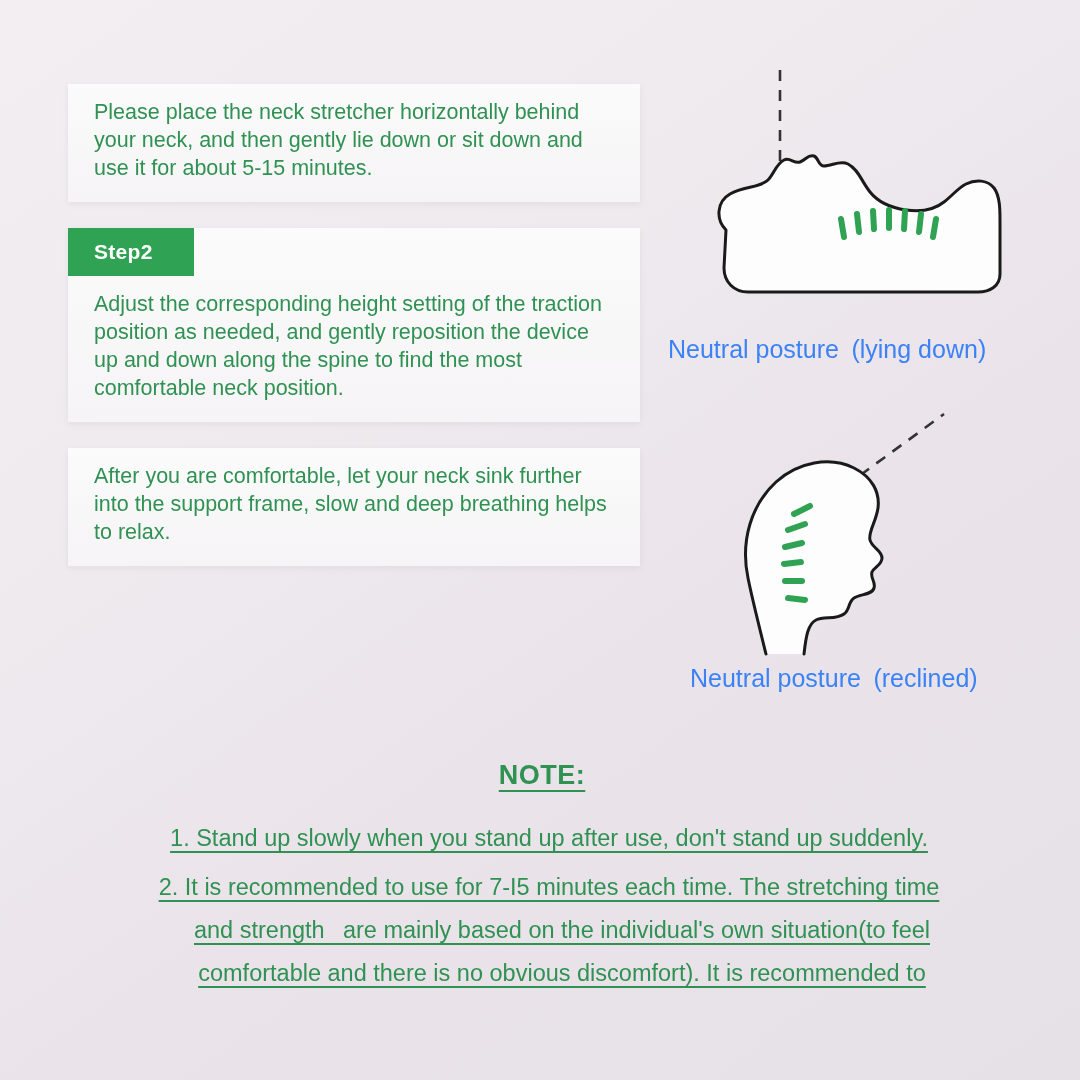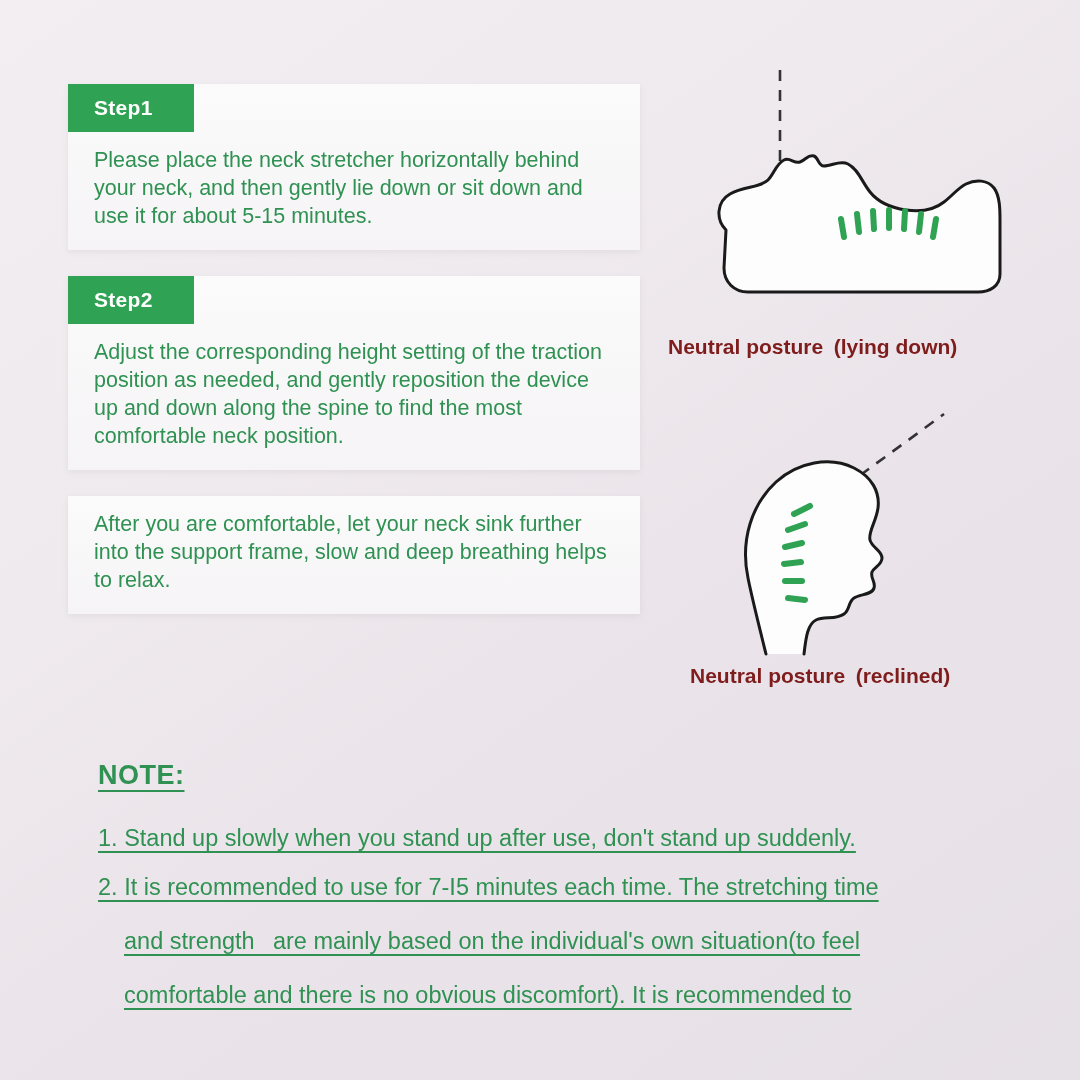--- a/index.html
+++ b/index.html
@@ -58,34 +58,34 @@
 
   
   .illus {
     position: absolute;
   }
   #illus-lying { left: 648px; top: 60px; width: 410px; height: 300px; }
   #illus-reclined { left: 648px; top: 392px; width: 410px; height: 300px; }
 
   .caption {
     position: absolute;
-    font-size: 21px;
-    color: #7f1d1d;
+    font-size: 25px;
+    color: #3b82f6;
     white-space: nowrap;
-    font-weight: bold;
   }
   #caption-lying { left: 668px; top: 335px; }
   #caption-reclined { left: 690px; top: 664px; }
 
   
   .note {
     position: absolute;
-    left: 98px;
+    left: 84px;
     top: 760px;
     width: 930px;
+    text-align: center;
   }
   .note-title {
     font-size: 27px;
     font-weight: bold;
     color: #2f9152;
     text-decoration: underline;
     text-underline-offset: 6px;
     display: inline-block;
     padding-right: 14px;
     letter-spacing: 0.5px;
@@ -97,32 +97,30 @@
     font-size: 23.5px;
     line-height: 43px;
     color: #2f9152;
     text-decoration: underline;
     text-underline-offset: 5px;
     margin-bottom: 6px;
   }
   .note-item .indent {
     display: block;
     padding-left: 26px;
-    margin-top: 11px;
   }
 </style>
 </head>
 <body>
 
 <div class="page">
 
   <div class="steps">
 
     <div class="step-card">
-      <div class="step-badge">Step1</div>
       <div class="step-body">Please place the neck stretcher horizontally behind your neck, and then gently lie down or sit down and use it for about 5-15 minutes.</div>
     </div>
 
     <div class="step-card">
       <div class="step-badge">Step2</div>
       <div class="step-body">Adjust the corresponding height setting of the traction position as needed, and gently reposition the device up and down along the spine to find the most comfortable neck position.</div>
     </div>
 
     <div class="step-card">
       <div class="step-body">After you are comfortable, let your neck sink further into the support frame, slow and deep breathing helps to relax.</div>

